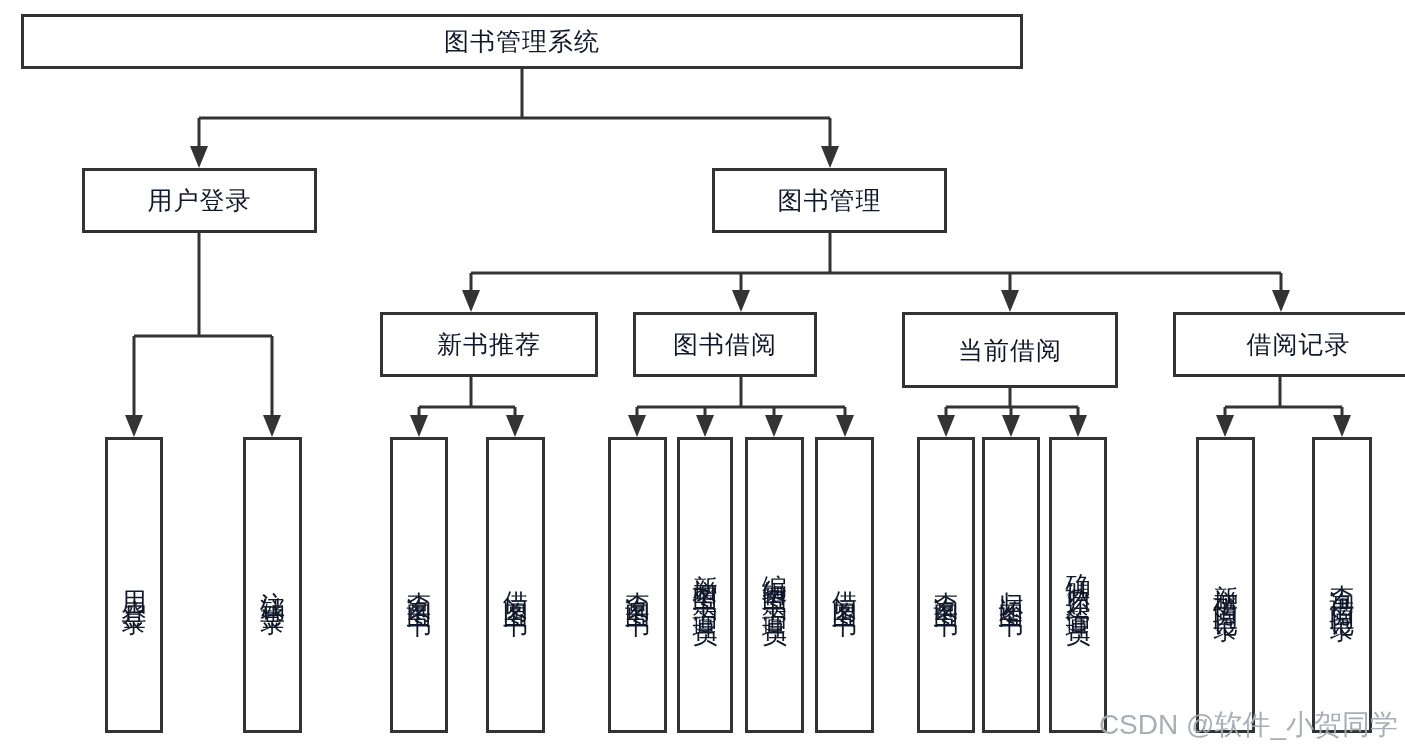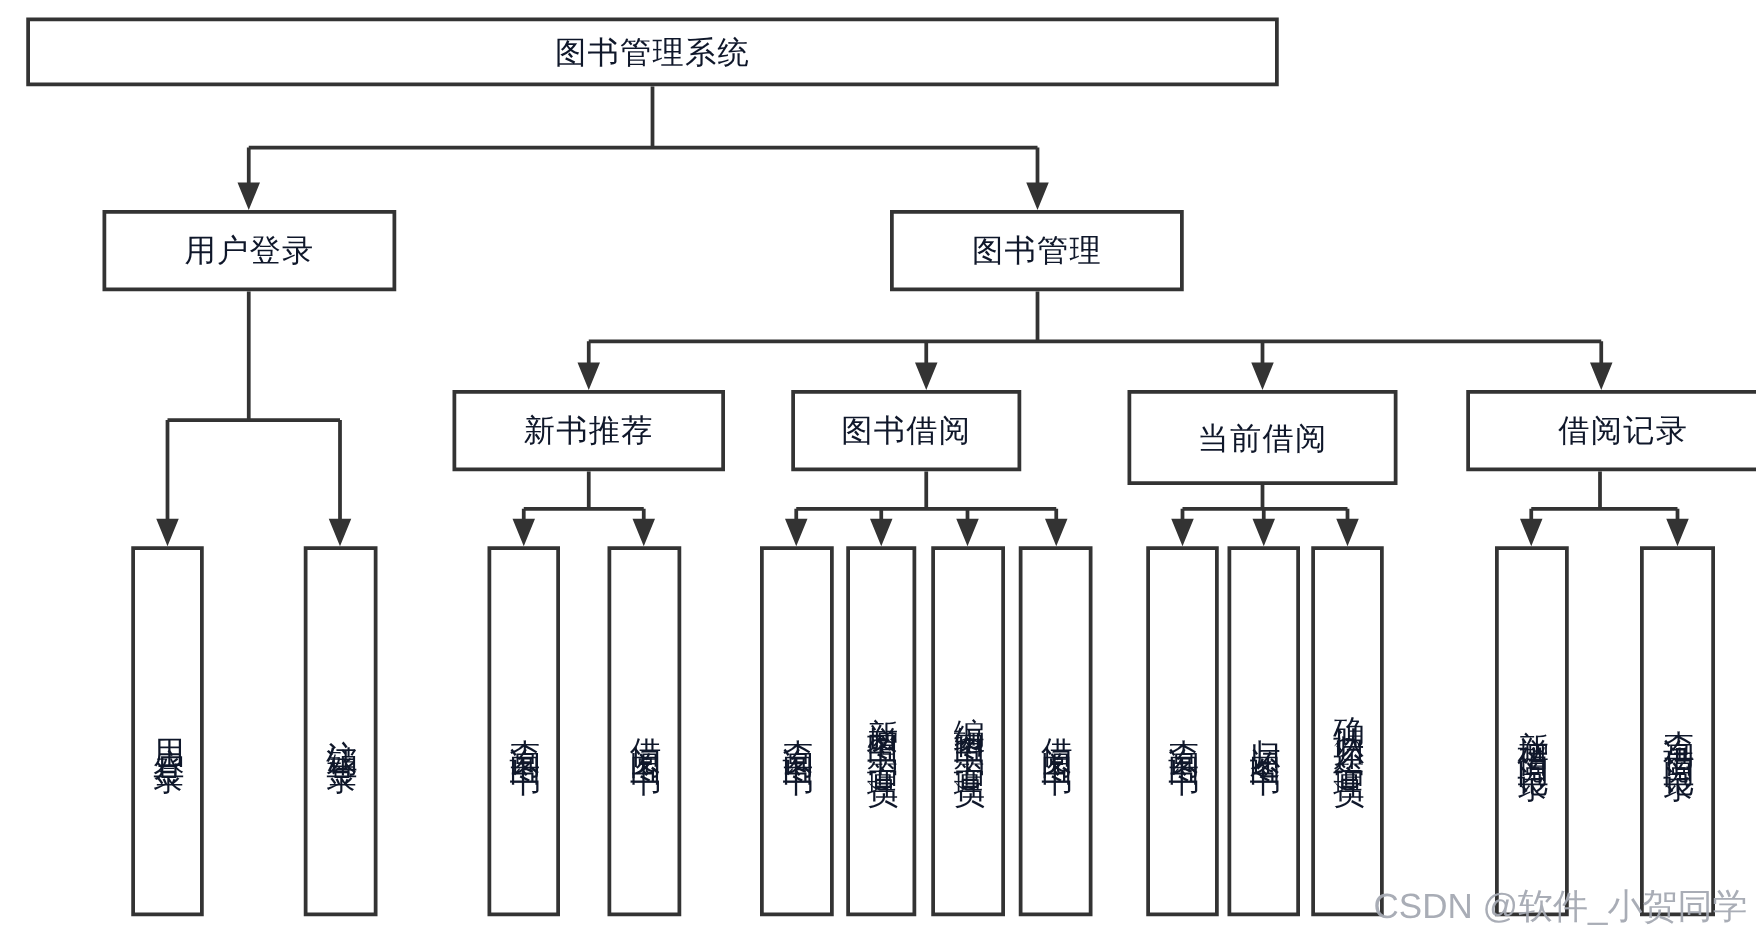--- a/index.html
+++ b/index.html
@@ -17,21 +17,21 @@
   .vbox{
     writing-mode:vertical-rl;text-orientation:mixed;letter-spacing:7px;
     line-height:1;white-space:normal;
   }
   
   .b-root{left:21px;top:14px;width:1002px;height:55px;}
   
   .b-user-login{left:82px;top:168px;width:235px;height:65px;}
   .b-book-mgmt{left:712px;top:168px;width:235px;height:65px;}
   
-  .b-new-rec{left:362px;top:312px;width:218px;height:65px;}
+  .b-new-rec{left:380px;top:312px;width:218px;height:65px;}
   .b-borrow{left:633px;top:312px;width:184px;height:65px;}
   .b-current{left:902px;top:312px;width:216px;height:76px;}
   .b-records{left:1173px;top:312px;width:251px;height:65px;}
   
   .leaf{top:437px;height:296px;width:58px;}
   .l-user-login{left:105px;}
   .l-logout{left:243px;width:59px;}
   .l-rec-query{left:390px;}
   .l-rec-borrow{left:486px;width:59px;}
   .l-bw-query{left:608px;width:59px;}

